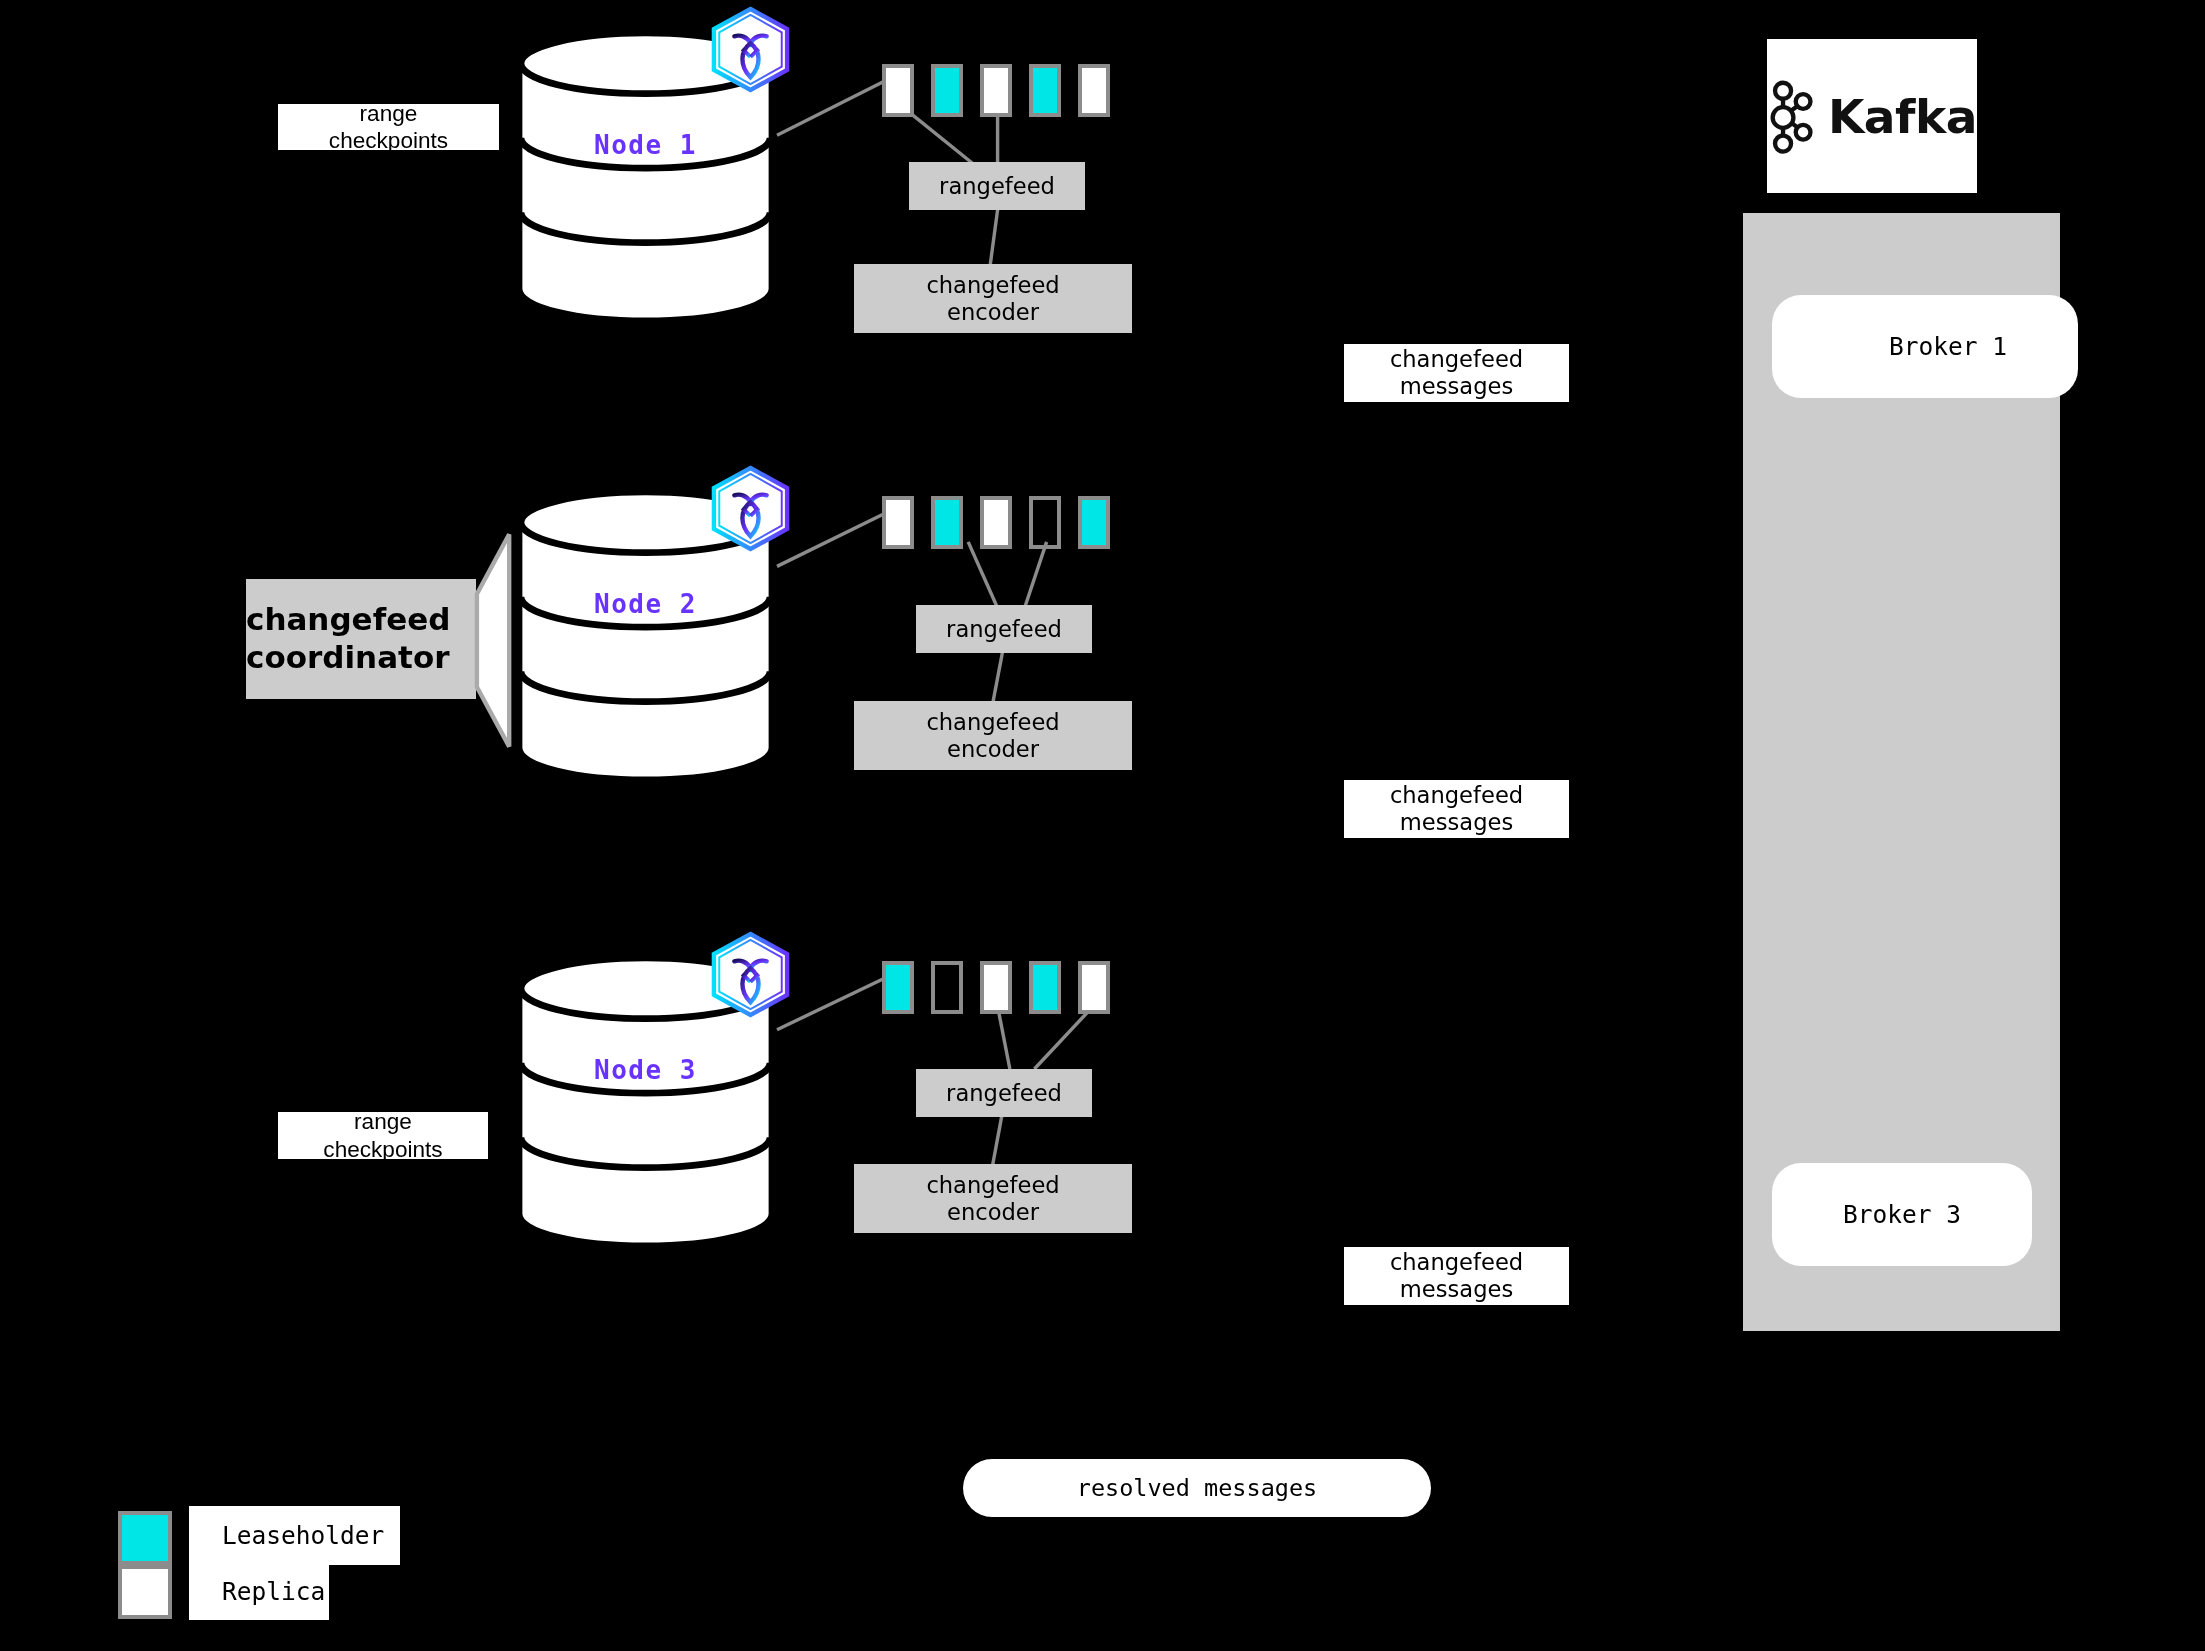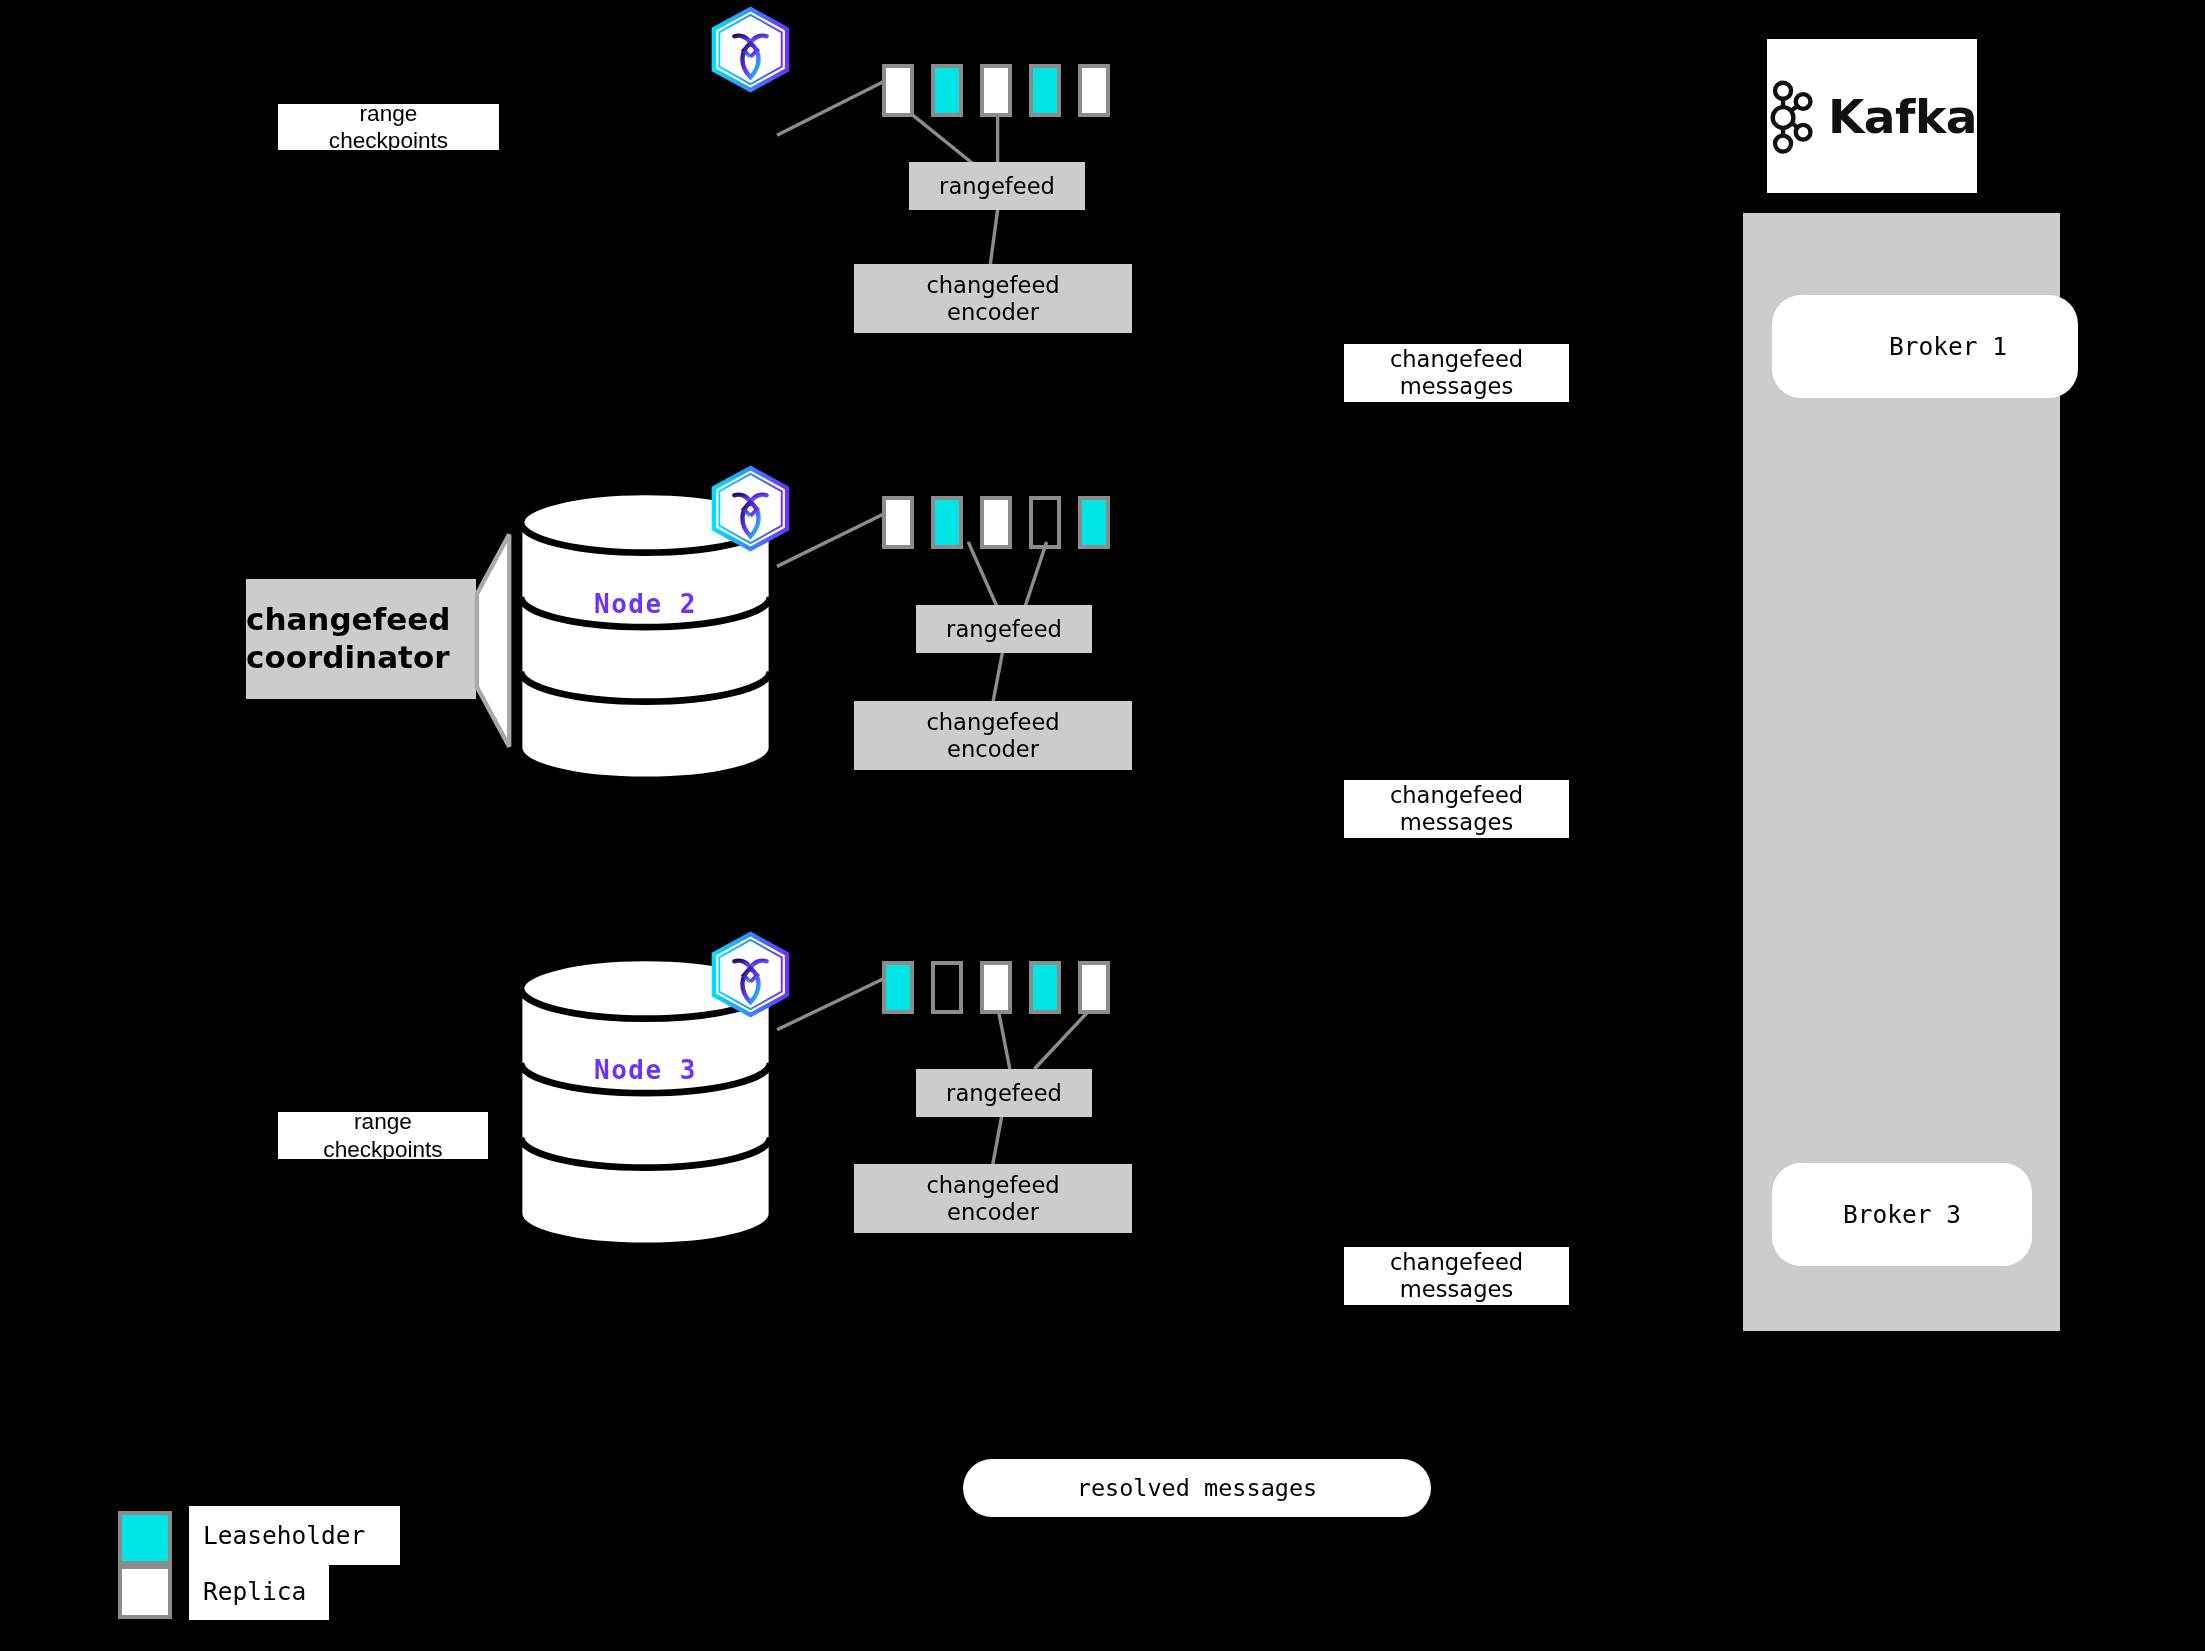--- a/index.html
+++ b/index.html
@@ -164,21 +164,21 @@
     border: 4.4px solid #8c8c8c;
   }
   .legend-text {
     position: absolute;
     background: #ffffff;
     color: #000000;
     display: flex;
     align-items: center;
     font-family: "DejaVu Sans Mono", monospace;
     font-size: 24.5px;
-    padding-left: 14px;
+    padding-left: 33px;
     box-sizing: border-box;
     text-align: center;
   }
 
   
   #wires {
     position: absolute;
     left: 0; top: 0;
     width: 2205px;
     height: 1652px;
@@ -212,20 +212,30 @@
       <line x1="1585" y1="2100" x2="1815" y2="1990"></line>
 
       <line x1="2035" y1="2052" x2="2060" y2="2180"></line>
 
       <line x1="2230" y1="2052" x2="2110" y2="2180"></line>
 
       <line x1="2045" y1="2268" x2="2025" y2="2375"></line>
     </g>
   </svg>
 
+  <div class="db abs" style="left:516px; top:29px;">
+    <svg viewBox="0 0 528 600" preserveAspectRatio="none">
+      <path d="M10,70 a254,62 0 1,1 508,0 v460 a254,62 0 1,1 -508,0 z" fill="#ffffff" stroke="#ffffff" stroke-width="2"></path>
+      <ellipse cx="264" cy="70" rx="254" ry="62" fill="#ffffff" stroke="#000000" stroke-width="14"></ellipse>
+      <path d="M10,222 a254,62 0 0,0 508,0" fill="none" stroke="#000000" stroke-width="14"></path>
+      <path d="M10,374 a254,62 0 0,0 508,0" fill="none" stroke="#000000" stroke-width="14"></path>
+      <path d="M10,70 v460 a254,62 0 0,0 508,0 v-460" fill="none" stroke="#000000" stroke-width="6"></path>
+    </svg>
+    <div class="node-label">Node 1</div>
+  </div>
   <div class="crdb-badge" style="left:710px; top:6.4px;">
     <svg viewBox="0 0 166 178">
       <defs>
         <linearGradient id="hexg1" x1="0" y1="0" x2="1" y2="0">
           <stop offset="0" stop-color="#00e0ff"></stop>
             <stop offset="1" stop-color="#6933ff"></stop>
         </linearGradient>
         <linearGradient id="bugg1" x1="0" y1="0" x2="1" y2="1">
           <stop offset="0" stop-color="#1a1060"></stop>
             <stop offset="0.5" stop-color="#6933ff"></stop>

